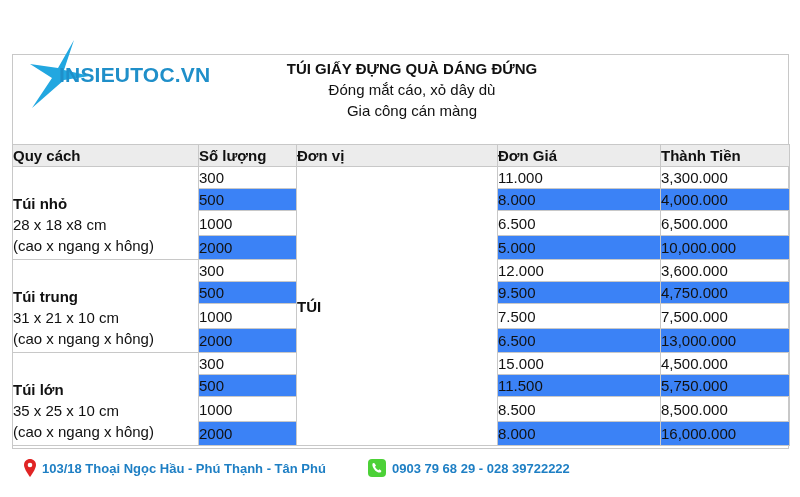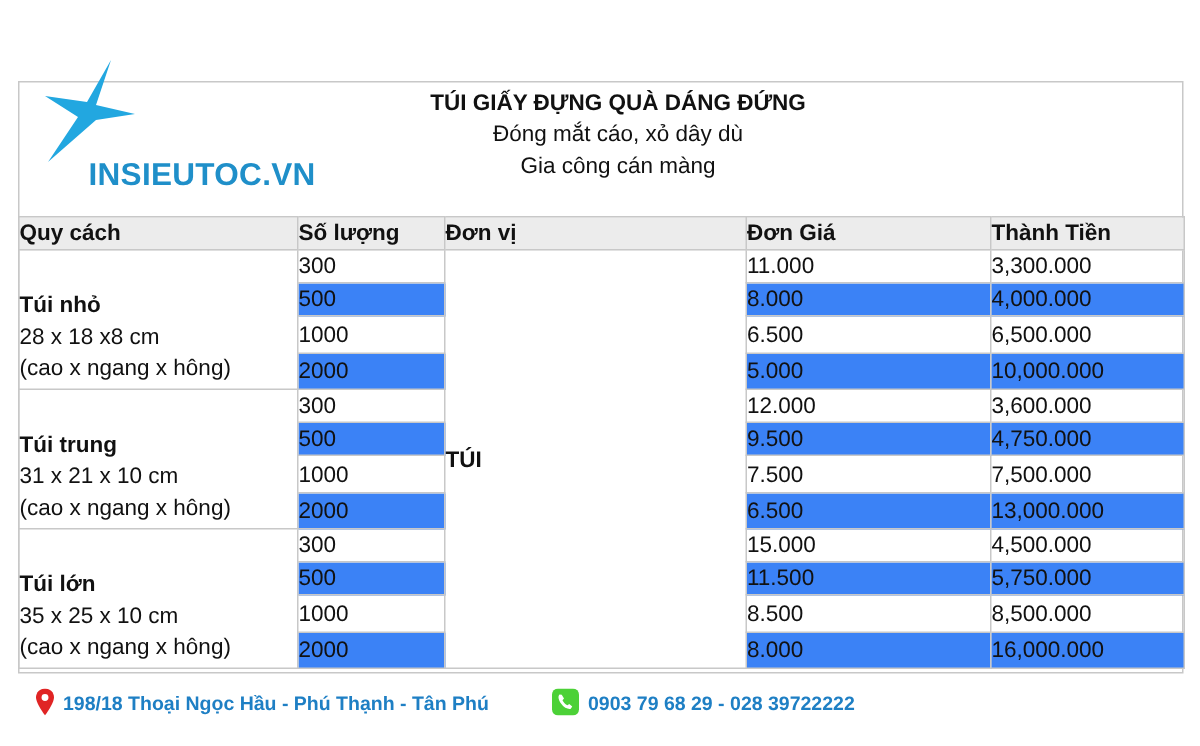--- a/index.html
+++ b/index.html
@@ -7,21 +7,21 @@
          font-family: "Liberation Sans", "DejaVu Sans", sans-serif; color: #111; }
   .frame { position: absolute; left: 12px; top: 54px; width: 777px; height: 395px;
            border: 1px solid #c8c8c8; box-sizing: border-box; }
   .title-block { position: absolute; left: 12px; top: 54px; width: 780px; height: 90px;
                  box-sizing: border-box; }
   .title-lines { position: absolute; left: 200px; width: 400px; top: 4px; text-align: center; }
   .title-lines .t1 { font-weight: bold; font-size: 15px; line-height: 21px; }
   .title-lines .t2 { font-size: 15px; line-height: 21px; }
   .logo { position: absolute; left: 30px; top: 40px; width: 230px; height: 70px; }
   .logo-text { position: absolute; left: 59px; top: 63px; font-size: 21px; font-weight: bold;
-               color: #1f8fc9; letter-spacing: 0.2px; margin-top: 42px; }
+               color: #1f8fc9; letter-spacing: 0.2px; }
   table.price { position: absolute; left: 12px; top: 144px; border-collapse: collapse;
                 width: 777px; table-layout: fixed; }
   table.price th, table.price td { border: 1px solid #c8c8c8; padding: 0; text-align: left;
                 font-size: 15px; line-height: 21px; height: 22px; box-sizing: border-box; }
   table.price th { background: #ececec; font-weight: bold; font-size: 15px; }
   table.price td.shade { background: #3b82f6; }
   td.spec { vertical-align: middle; }
   td.spec .name { font-weight: bold; display: block; margin-top: 22px; }
   td.spec span { display: block; }
   td.unit { font-weight: bold; font-size: 15px; background: #fff; }
@@ -147,21 +147,21 @@
     </tr>
   </tbody>
 </table>
 
 <div class="footer">
   <div class="f-item" style="left:24px;">
     <svg width="12" height="18" viewBox="0 0 12 18">
       <path d="M6 0 C2.7 0 0 2.6 0 5.9 C0 10 6 18 6 18 C6 18 12 10 12 5.9 C12 2.6 9.3 0 6 0 Z" fill="#e02424"></path>
       <circle cx="6" cy="6" r="2.3" fill="#fff"></circle>
     </svg>
-    <span>198/18 Thoại Ngọc Hầu - Phú Thạnh - Tân Phú</span>
+    <span>103/18 Thoại Ngọc Hầu - Phú Thạnh - Tân Phú</span>
   </div>
   <div class="f-item" style="left:368px;">
     <svg width="18" height="18" viewBox="0 0 18 18">
       <rect x="0" y="0" width="18" height="18" rx="4" fill="#4cd137"></rect>
       <path d="M5 4 C4 5 4 7 6 10 C8 13 11 14 12.5 13.5 L13.5 12 L11.5 10.3 L10.3 11.2 C9 10.6 7.6 9 7 7.8 L8 6.6 L6.5 4.2 Z" fill="#fff"></path>
     </svg>
     <span>0903 79 68 29 - 028 39722222</span>
   </div>
 </div>
 

